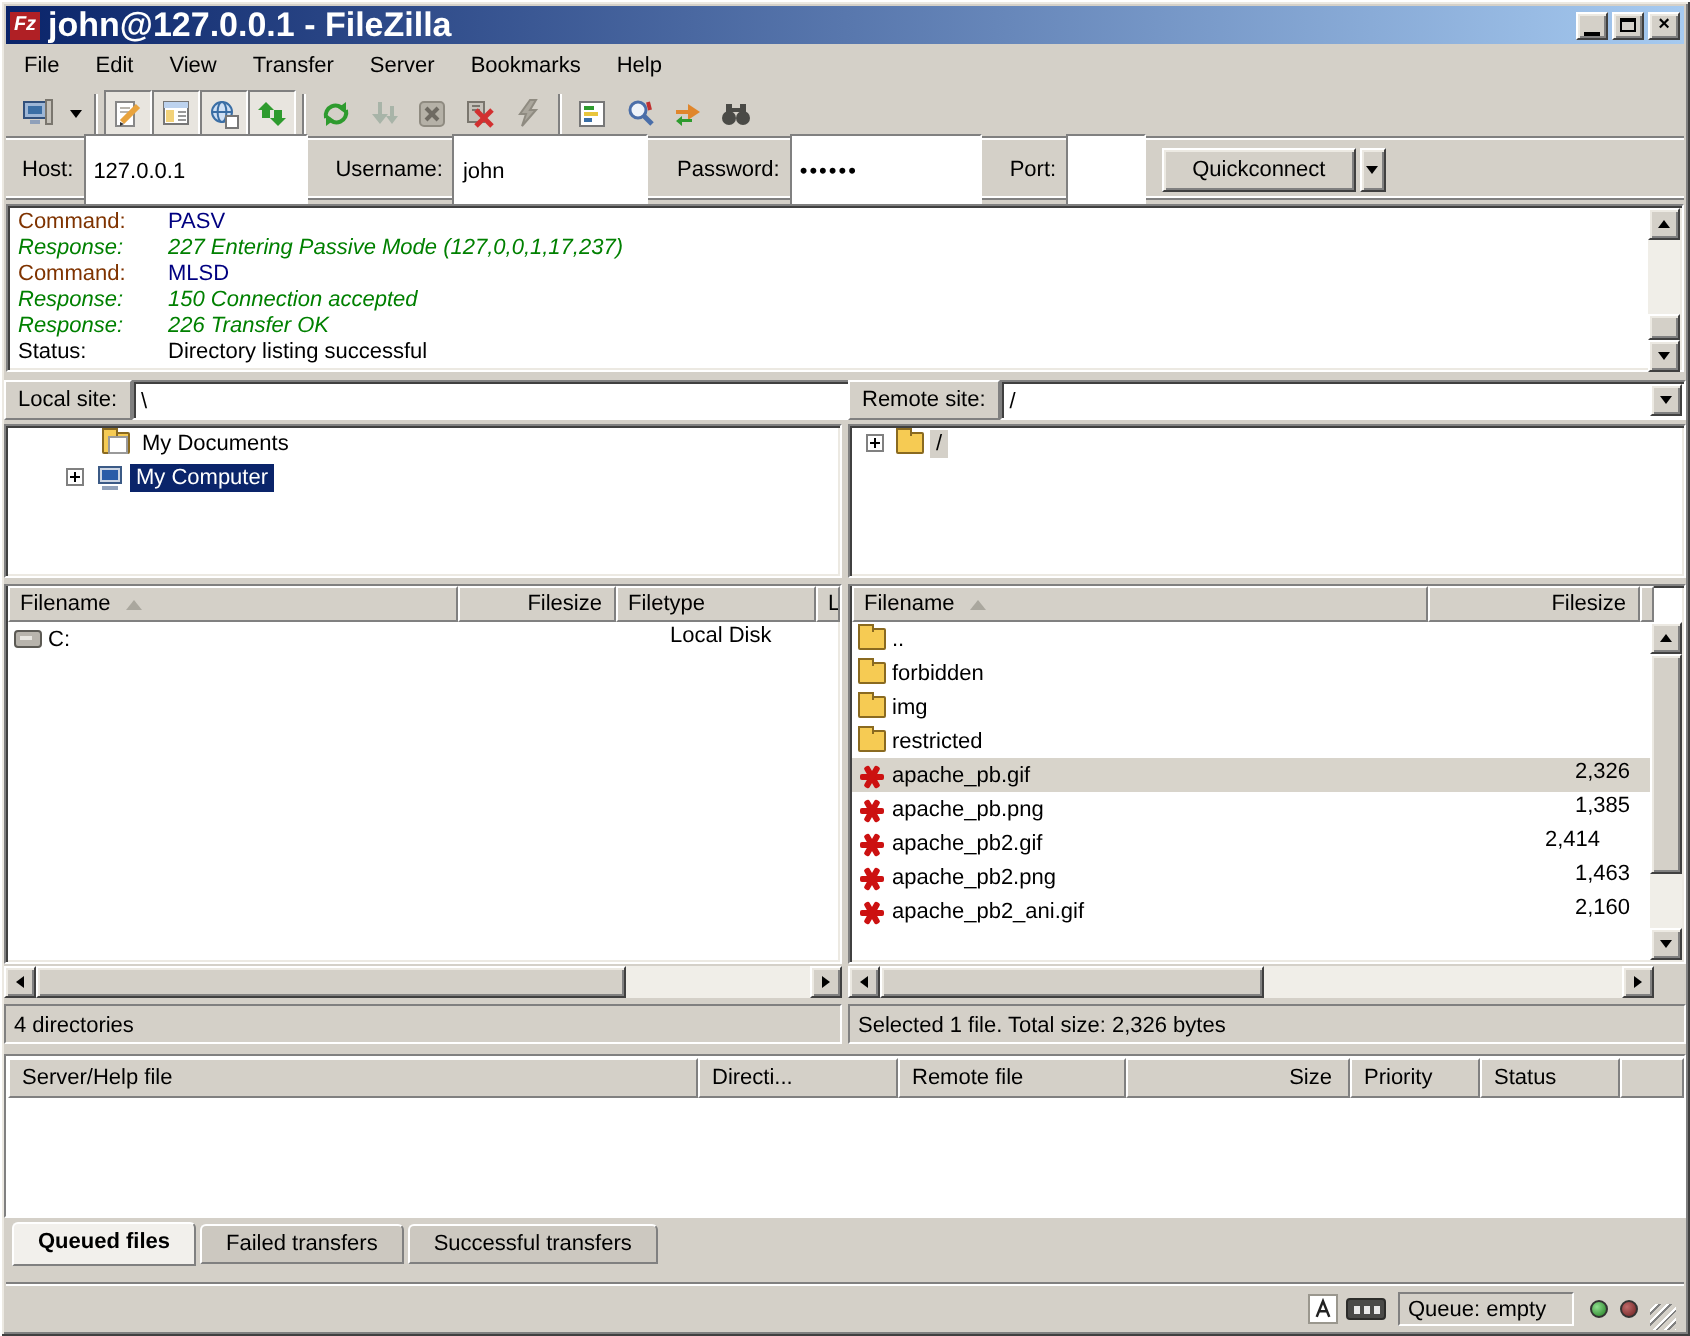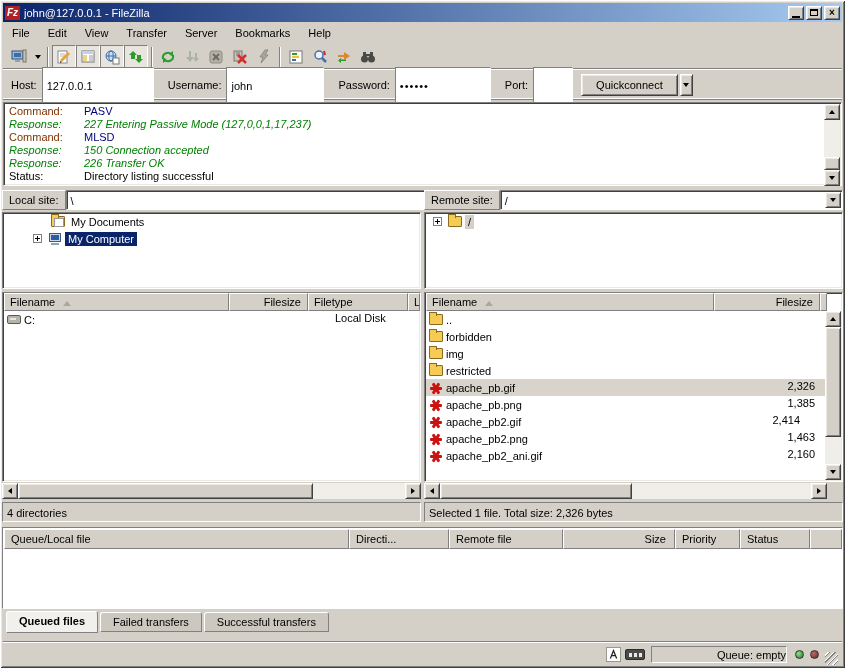--- a/index.html
+++ b/index.html
@@ -17,21 +17,21 @@
         box-shadow: inset 1px 1px 0 #ece9e2, inset -1px -1px 0 #808080; background:#d4d0c8; }
   .s  { border:1px solid; border-color:#808080 #ffffff #ffffff #808080;
         box-shadow: inset 1px 1px 0 #404040, inset -1px -1px 0 #ece9e2; background:#fff; }
 
   
   #titlebar { left:3px; top:3px; width:839px; height:19px;
     background:linear-gradient(90deg,#0a246a,#a6caf0);
     display:flex; align-items:center; padding:0 2px; }
   #app-icon { width:15px; height:14px; background:#b02025; color:#fff; font-weight:bold;
     font-size:10px; display:flex; align-items:center; justify-content:center; font-style:italic; }
-  #title-text { color:#fff; font-weight:normal; font-size:11px; margin-left:4px; flex:1;
+  #title-text { color:#fff; font-weight:bold; font-size:17px; margin-left:4px; flex:1;
     white-space:nowrap; overflow:hidden; }
   .tb-btn { width:16px; height:14px; margin-left:2px; display:flex; align-items:center;
     justify-content:center; font-size:10px; font-weight:bold; color:#000; }
   .min-glyph { width:8px; height:2px; background:#000; margin-top:8px; }
   .max-glyph { width:8px; height:7px; border:1px solid #000; border-top:2px solid #000; }
 
   
   #menubar { left:3px; top:23px; width:839px; height:20px; display:flex; align-items:center; }
   .menu-item { padding:3px 9px; }
 
@@ -148,22 +148,22 @@
   
   #statusbar { left:3px; top:641px; width:839px; height:24px;
     border-top:1px solid #808080; box-shadow:0 1px 0 #ffffff inset;
     display:flex; align-items:center; justify-content:flex-end; padding:2px 4px 0 4px; }
   #ascii-ind { width:15px; height:15px; background:#fff; border:1px solid #9a978e;
     display:flex; align-items:center; justify-content:center; margin-right:4px; }
   #type-badge { width:20px; height:11px; background:#4a4a48; border:1px solid #2c2c2a; border-radius:2px;
     position:relative; margin-right:6px; }
   #type-badge i { position:absolute; top:3px; width:3px; height:4px; background:#e8e8e8; }
   #type-badge i:nth-child(1){left:3px;} #type-badge i:nth-child(2){left:8px;} #type-badge i:nth-child(3){left:13px;}
-  #queue-status { width:136px; height:17px; line-height:16px; padding-left:4px;
-    border:1px solid; border-color:#808080 #fff #fff #808080; background:#d4d0c8; margin-right:8px;text-align:right; }
+  #queue-status { width:88px; height:17px; line-height:16px; padding-left:4px;
+    border:1px solid; border-color:#808080 #fff #fff #808080; background:#d4d0c8; margin-right:8px; }
   .led { width:9px; height:9px; border-radius:50%; margin-right:6px; border:1px solid #333; }
   .led.green { background:radial-gradient(circle at 35% 35%, #8fe08f, #1f7a1f); }
   .led.red   { background:radial-gradient(circle at 35% 35%, #c06a6a, #6a1f1f); }
   #grip { width:13px; height:13px; align-self:flex-end;
     background:repeating-linear-gradient(135deg, transparent 0 2px, #ffffff 2px 3px, #808080 3px 4px); }
 </style>
 </head>
 <body>
 
 <div id="win">
@@ -569,21 +569,21 @@
       <div class="sb-btn r">
           <div class="tri-rt"></div>
         </div>
     </div>
     <div class="pane-status abs" style="left:0;top:312px;width:419px;height:20px">
       <span>Selected 1 file. Total size: 2,326 bytes</span>
     </div>
   </div>
 
   <div id="queue-box" class="abs">
-    <div class="qh-cell" style="left:1px;width:345px"><span>Queue/Local file</span></div>
+    <div class="qh-cell" style="left:1px;width:345px"><span>Server/Help file</span></div>
     <div class="qh-cell" style="left:346px;width:100px"><span>Directi...</span></div>
     <div class="qh-cell" style="left:446px;width:114px"><span>Remote file</span></div>
     <div class="qh-cell" style="left:560px;width:112px;text-align:right;padding-right:8px"><span>Size</span></div>
     <div class="qh-cell" style="left:672px;width:65px"><span>Priority</span></div>
     <div class="qh-cell" style="left:737px;width:70px"><span>Status</span></div>
     <div class="qh-cell" style="left:807px;width:32px"></div>
     <div class="abs" style="left:1px;top:22px;right:1px;bottom:1px;background:#fff"></div>
   </div>
 
   <div id="tabs" class="abs">

